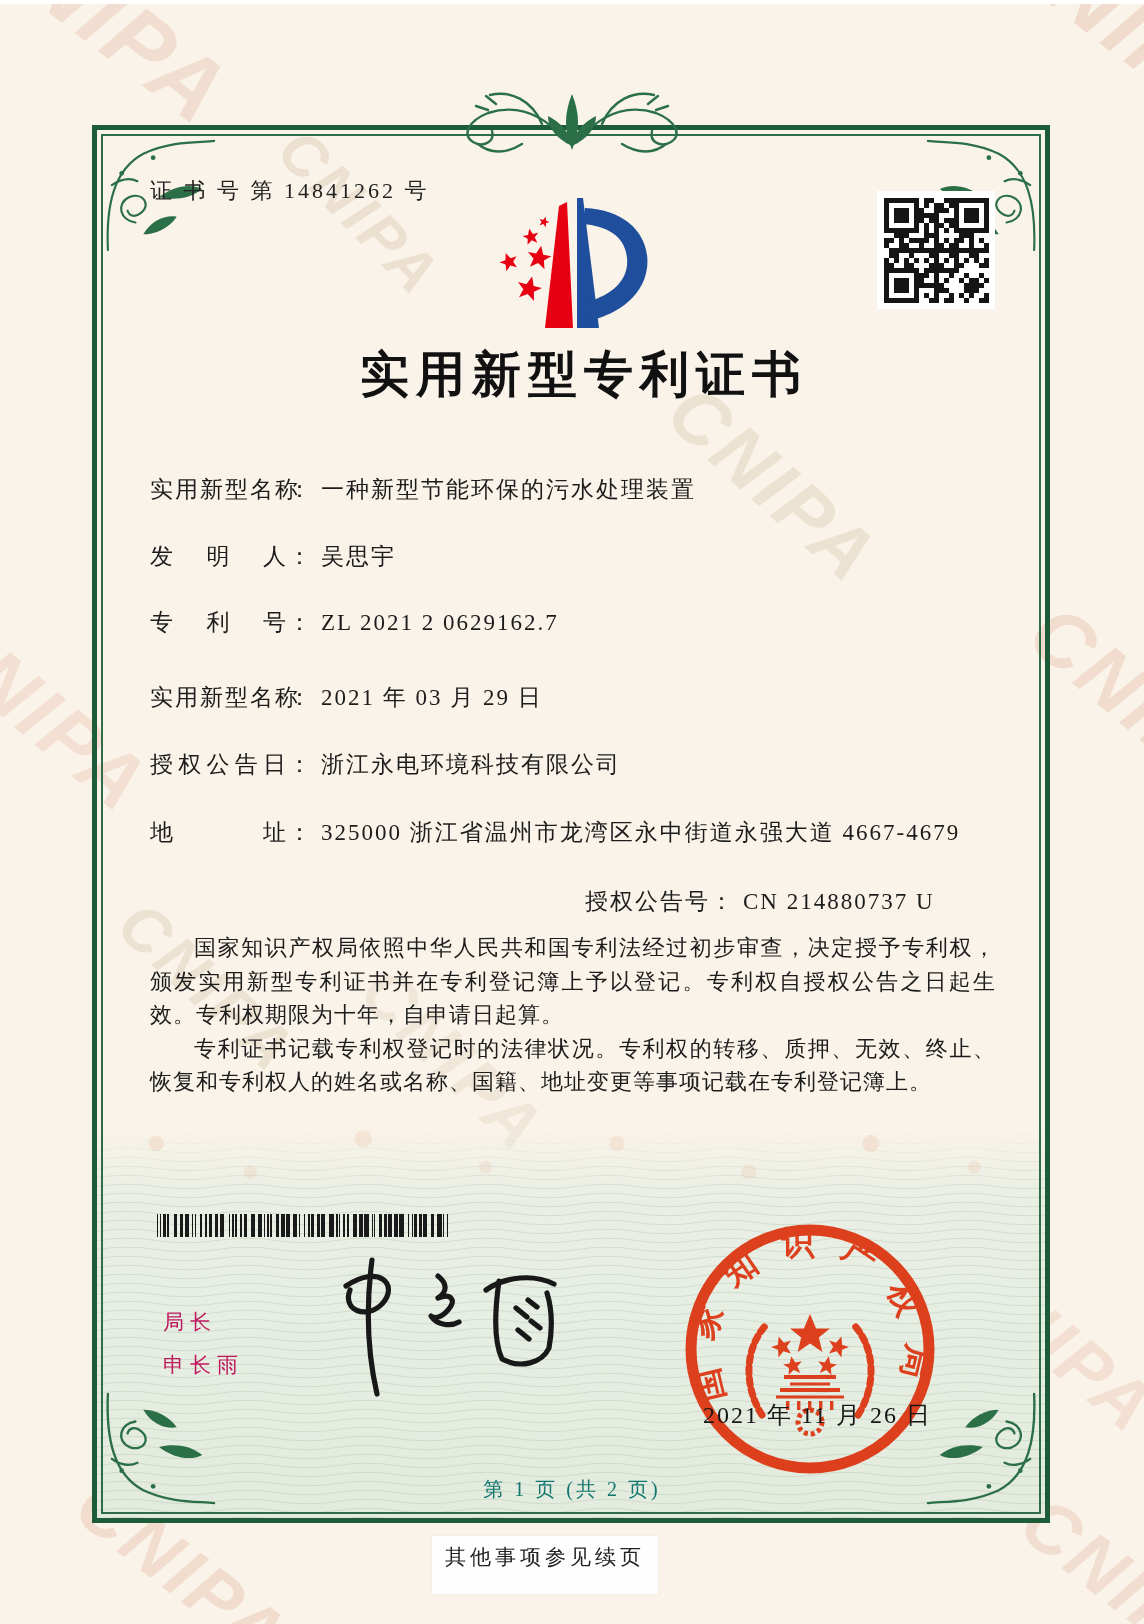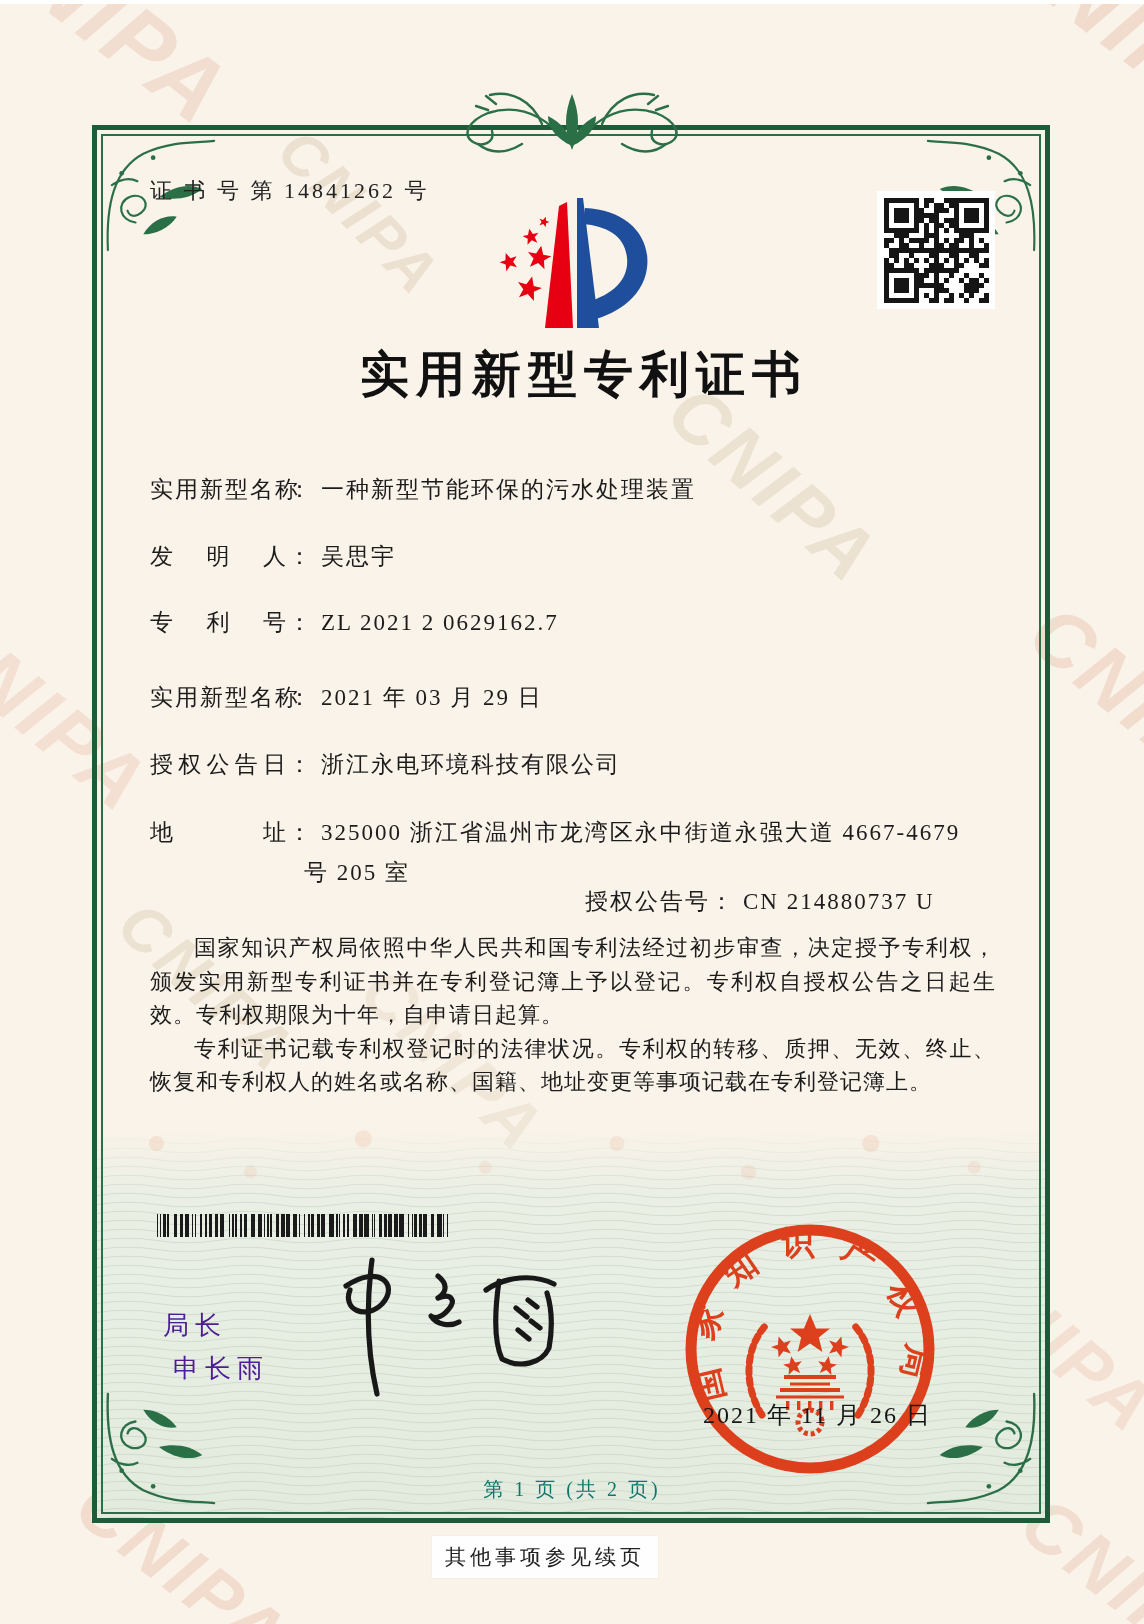--- a/index.html
+++ b/index.html
@@ -26,24 +26,24 @@
       radial-gradient(circle at 69% 60%,rgba(222,110,58,.12) 0 7px,transparent 8px),
       radial-gradient(circle at 82% 30%,rgba(222,110,58,.15) 0 8px,transparent 9px),
       radial-gradient(circle at 93% 55%,rgba(222,110,58,.12) 0 6px,transparent 7px);}
   .cert-no{font-size:22px;letter-spacing:3px;color:#222;}
   .title{left:0;width:100%;text-align:center;font-size:49px;font-weight:bold;letter-spacing:7px;color:#111;}
   .frow{font-size:23px;letter-spacing:2px;white-space:nowrap;}
   .flabel{display:inline-block;width:138px;text-align:justify;text-align-last:justify;vertical-align:top;}
   .fvalue{margin-left:8px;}
   .body-text{font-size:22px;line-height:33.5px;text-align:justify;letter-spacing:1px;}
   .body-text p{margin:0;text-indent:2em;}
-  .sig-label{font-size:26px;letter-spacing:6px;color:#4c1d95;}
+  .sig-label{font-size:21px;letter-spacing:6px;color:#be185d;}
   .seal-date{font-size:24px;letter-spacing:2px;color:#161616;white-space:nowrap;}
   .page-info{left:0;width:100%;text-align:center;font-size:20px;letter-spacing:3px;color:#0f766e;}
-  .cont-box{left:432px;top:1536px;width:226px;height:42px;background:#fefefe;
+  .cont-box{left:432px;top:1536px;width:226px;height:58px;background:#fefefe;
             text-align:center;line-height:42px;font-size:21px;letter-spacing:4px;color:#222;
             box-shadow:0 0 0 1px rgba(0,0,0,0.02);}
   .topstrip{left:0;top:0;width:100%;height:4px;background:#fff;}
 </style>
 </head>
 <body>
 
 <div class="page">
 
   <div class="wm" style="left:-50px;top:-40px;font-size:92px;color:rgba(214,148,118,.22);transform:rotate(38deg);">CNIPA</div>
@@ -453,21 +453,20 @@
     <span class="flabel">专利号</span><span>：</span><span class="fvalue">ZL 2021 2 0629162.7</span>
   </div>
   <div class="abs frow" style="left:150px;top:682px;">
     <span class="flabel">实用新型名称</span><span>：</span><span class="fvalue">2021 年 03 月 29 日</span>
   </div>
   <div class="abs frow" style="left:150px;top:749px;">
     <span class="flabel">授权公告日</span><span>：</span><span class="fvalue">浙江永电环境科技有限公司</span>
   </div>
   <div class="abs frow" style="left:150px;top:817px;">
     <span class="flabel">地址</span><span>：</span><span class="fvalue">325000 浙江省温州市龙湾区永中街道永强大道 4667-4679</span>
-    <div style="margin-left:154px;margin-top:9px;">号 205 室</div>
   </div>
   <div class="abs frow" style="left:585px;top:886px;">
     <span>授权公告号</span><span>：</span><span class="fvalue">CN 214880737 U</span>
   </div>
 
   <div class="abs body-text" style="left:150px;top:931px;width:846px;">
     <p>国家知识产权局依照中华人民共和国专利法经过初步审查，决定授予专利权，颁发实用新型专利证书并在专利登记簿上予以登记。专利权自授权公告之日起生效。专利权期限为十年，自申请日起算。</p>
     <p>专利证书记载专利权登记时的法律状况。专利权的转移、质押、无效、终止、恢复和专利权人的姓名或名称、国籍、地址变更等事项记载在专利登记簿上。</p>
   </div>
 
@@ -528,21 +527,21 @@
         <rect x="262.43" y="0" width="2.36" height="23"></rect>
         <rect x="266.14" y="0" width="3.54" height="23"></rect>
         <rect x="273.72999999999996" y="0" width="3.54" height="23"></rect>
         <rect x="279.96999999999997" y="0" width="4.72" height="23"></rect>
         <rect x="286.03999999999996" y="0" width="1.18" height="23"></rect>
         <rect x="289.91999999999996" y="0" width="1.18" height="23"></rect>
       </g>
   </svg>
 
   <div class="abs sig-label" style="left:163px;top:1308px;">局长</div>
-  <div class="abs sig-label" style="left:163px;top:1351px;margin-left:10px;">申长雨</div>
+  <div class="abs sig-label" style="left:163px;top:1351px;">申长雨</div>
 
   <svg class="abs" style="left:320px;top:1246px;" width="260" height="152" viewBox="0 0 260 152">
     <g fill="none" stroke="#181818" stroke-width="5.2" stroke-linecap="round" stroke-linejoin="round">
       <path d="M52,14 C47,52 45,96 57,148"></path>
       <path d="M26,40 C58,18 80,38 62,58 C46,74 22,64 30,44"></path>
       <path d="M118,30 C128,38 127,46 118,52 C131,47 137,54 128,64 C121,72 114,73 111,70 C117,79 130,81 139,76"></path>
       <path d="M166,44 C186,30 214,28 234,38"></path>
       <path d="M179,35 C174,70 175,98 182,113 C201,123 222,117 229,102 C233,80 231,60 227,47"></path>
       <path d="M196,62 l11,9"></path>
         <path d="M208,54 l9,7"></path>

